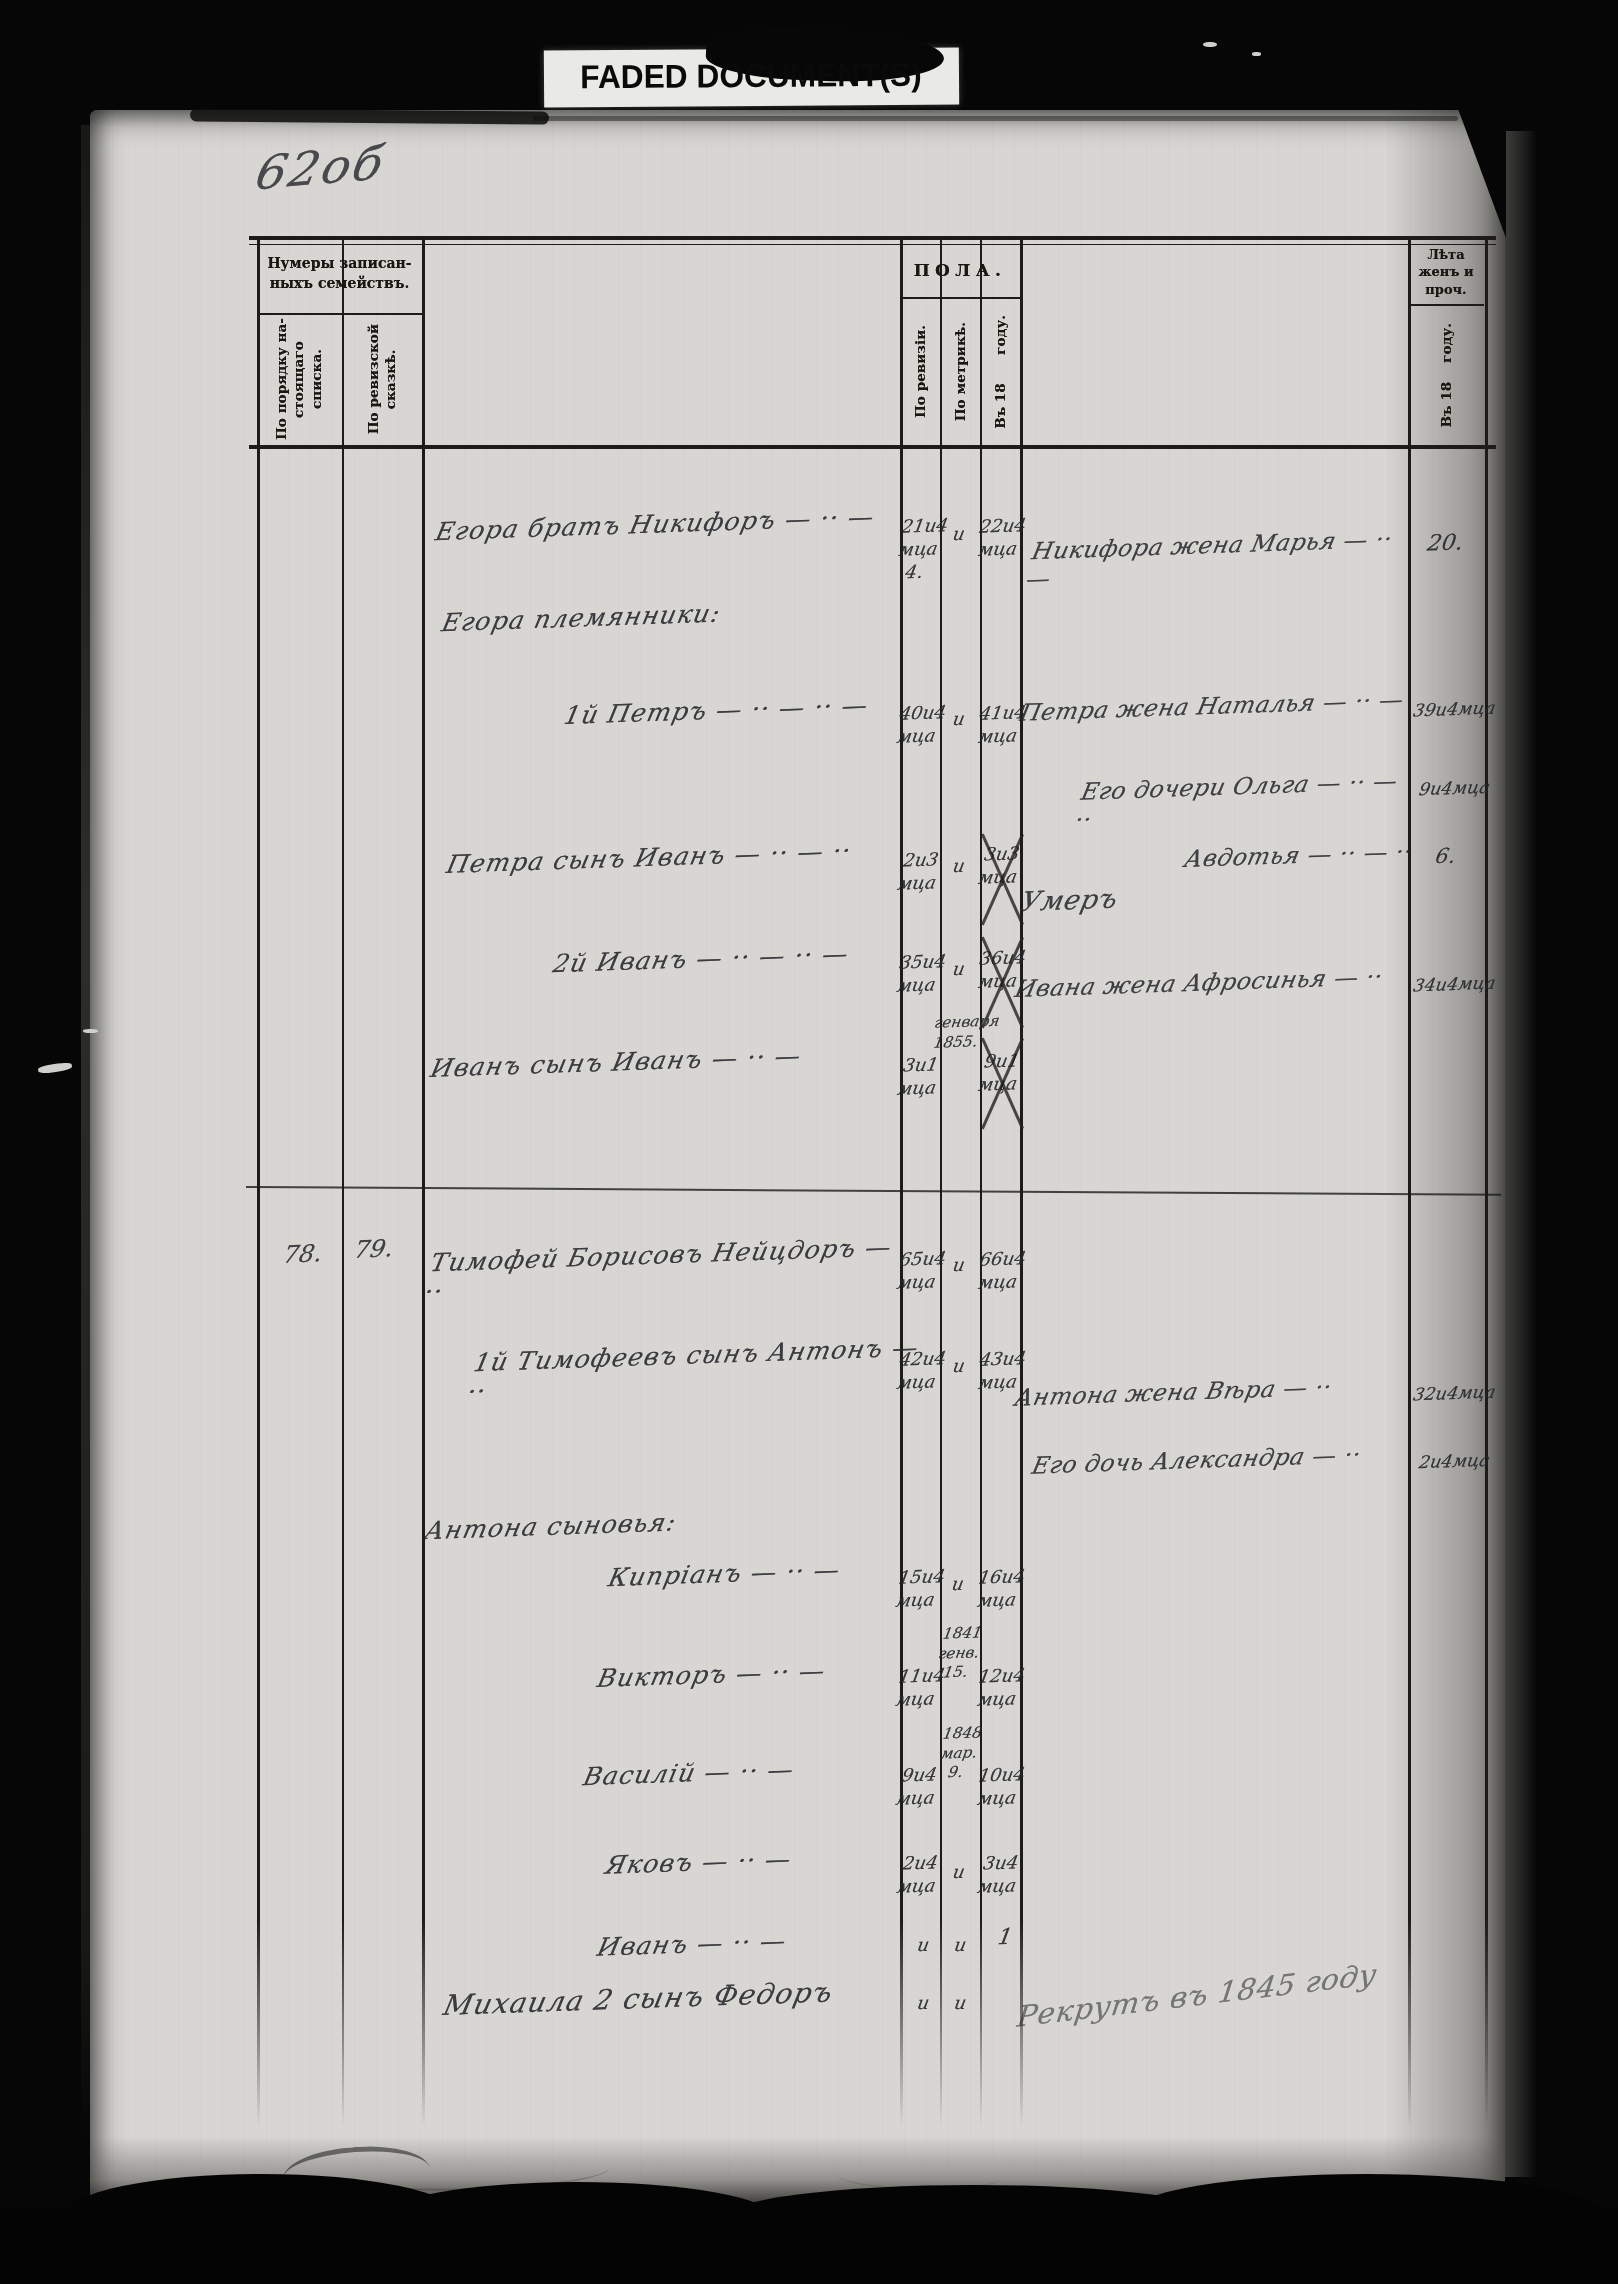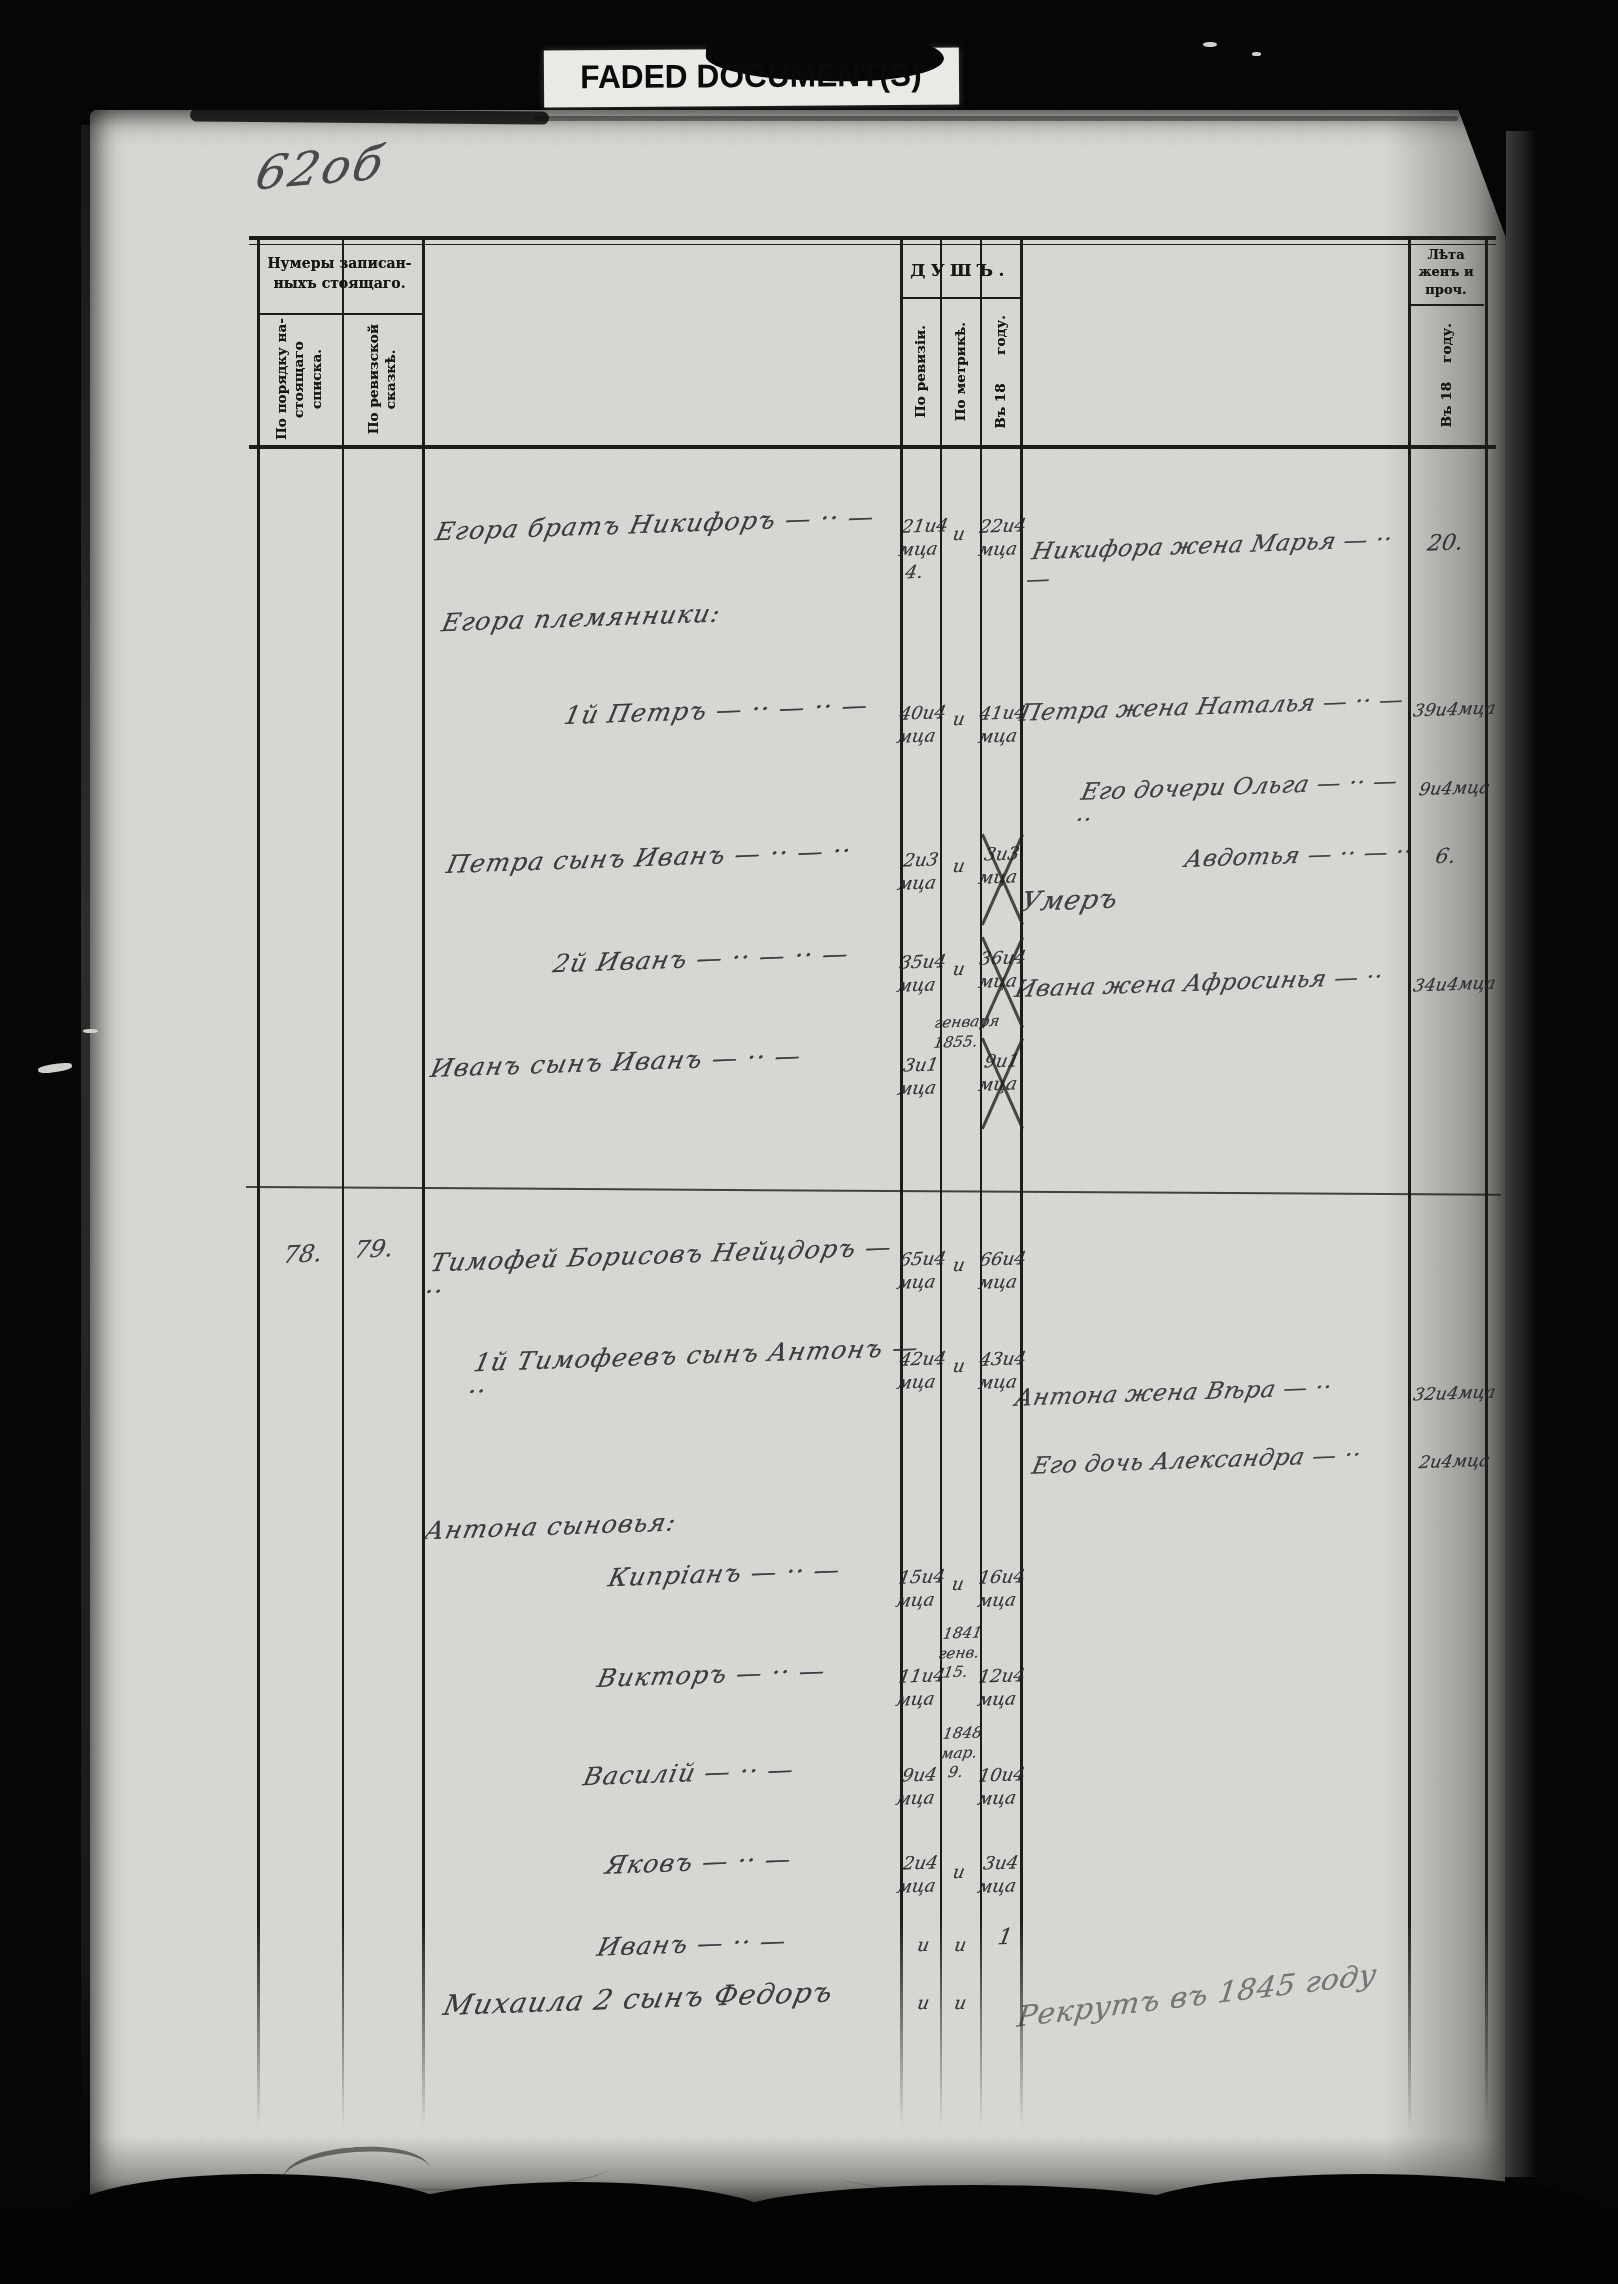--- a/index.html
+++ b/index.html
@@ -98,30 +98,30 @@
 
   <div class="hline" style="left:249px;top:236px;width:1247px;height:3.8px;"></div>
   <div class="hline" style="left:249px;top:244px;width:1247px;height:1.1px;"></div>
   <div class="hline" style="left:249px;top:445px;width:1247px;height:4.4px;"></div>
   <div class="hline" style="left:257px;top:313px;width:165px;height:2.2px;"></div>
   <div class="hline" style="left:900px;top:297px;width:120px;height:1.6px;"></div>
   <div class="hline" style="left:1408px;top:304px;width:76px;height:1.6px;"></div>
   <div class="hline" style="left:246px;top:1186px;width:1255px;height:2.2px;transform:rotate(.35deg);transform-origin:left center;opacity:.8;"></div>
 
   <div class="print" style="left:257px;top:254px;width:165px;font-size:14px;line-height:19.6px;">Нумеры записан-
-ныхъ стоящаго.</div>
+ныхъ семействъ.</div>
   <div class="vcell" style="left:257px;top:314px;width:85px;height:131px;">
     <span class="vrot" style="font-size:13.6px;line-height:17.4px;">По порядку на-
 стоящаго списка.</span>
   </div>
   <div class="vcell" style="left:342px;top:314px;width:80px;height:131px;">
     <span class="vrot" style="font-size:13.6px;line-height:17.4px;">По ревизской
 сказкѣ.</span>
   </div>
-  <div class="print" style="left:900px;top:260px;width:120px;font-size:17px;letter-spacing:5.4px;">ДУШЪ.</div>
+  <div class="print" style="left:900px;top:260px;width:120px;font-size:17px;letter-spacing:5.4px;">ПОЛА.</div>
   <div class="vcell" style="left:900px;top:298px;width:40px;height:147px;">
     <span class="vrot" style="font-size:13.6px;">По ревизіи.</span>
   </div>
   <div class="vcell" style="left:940px;top:298px;width:40px;height:147px;">
     <span class="vrot" style="font-size:13.6px;">По метрикѣ.</span>
   </div>
   <div class="vcell" style="left:980px;top:298px;width:40px;height:147px;">
     <span class="vrot" style="font-size:13.6px;">Въ 18      году.</span>
   </div>
   <div class="print" style="left:1408px;top:246px;width:76px;font-size:13px;line-height:17.4px;">Лѣта

